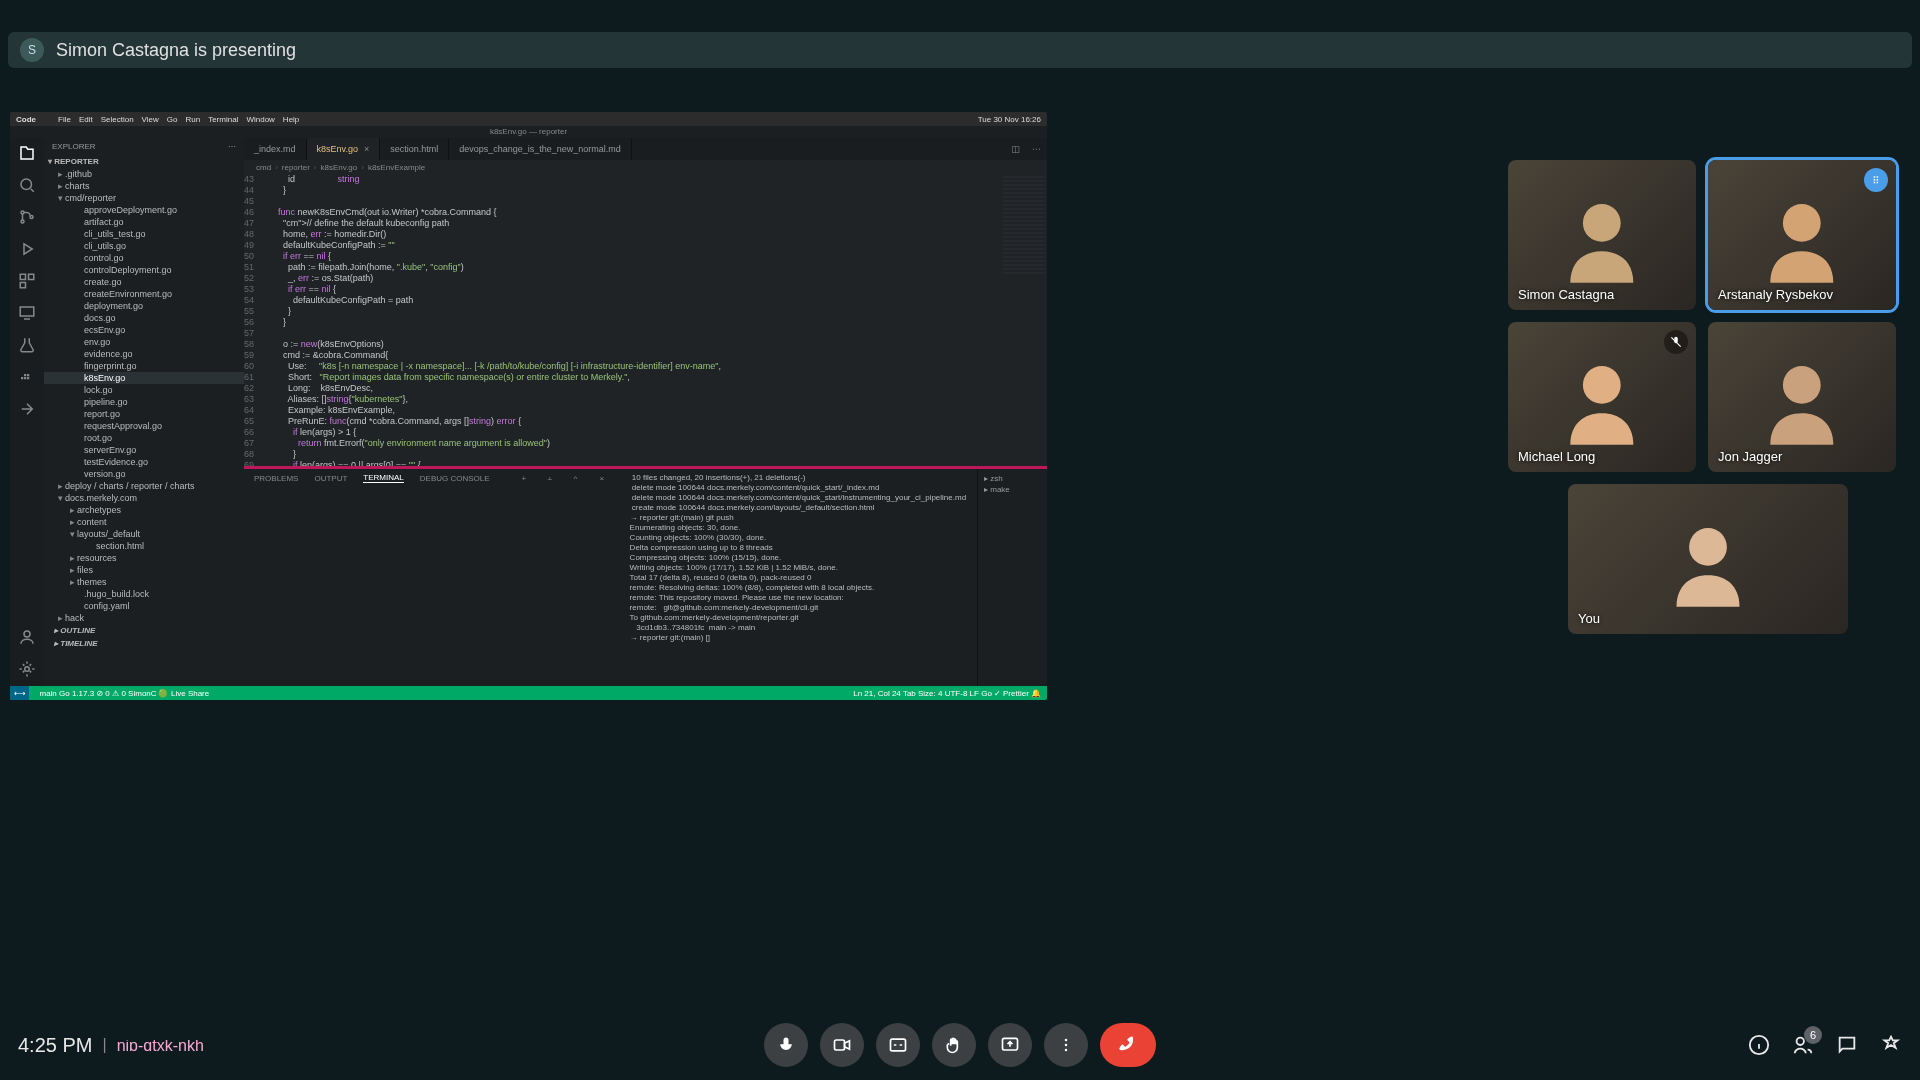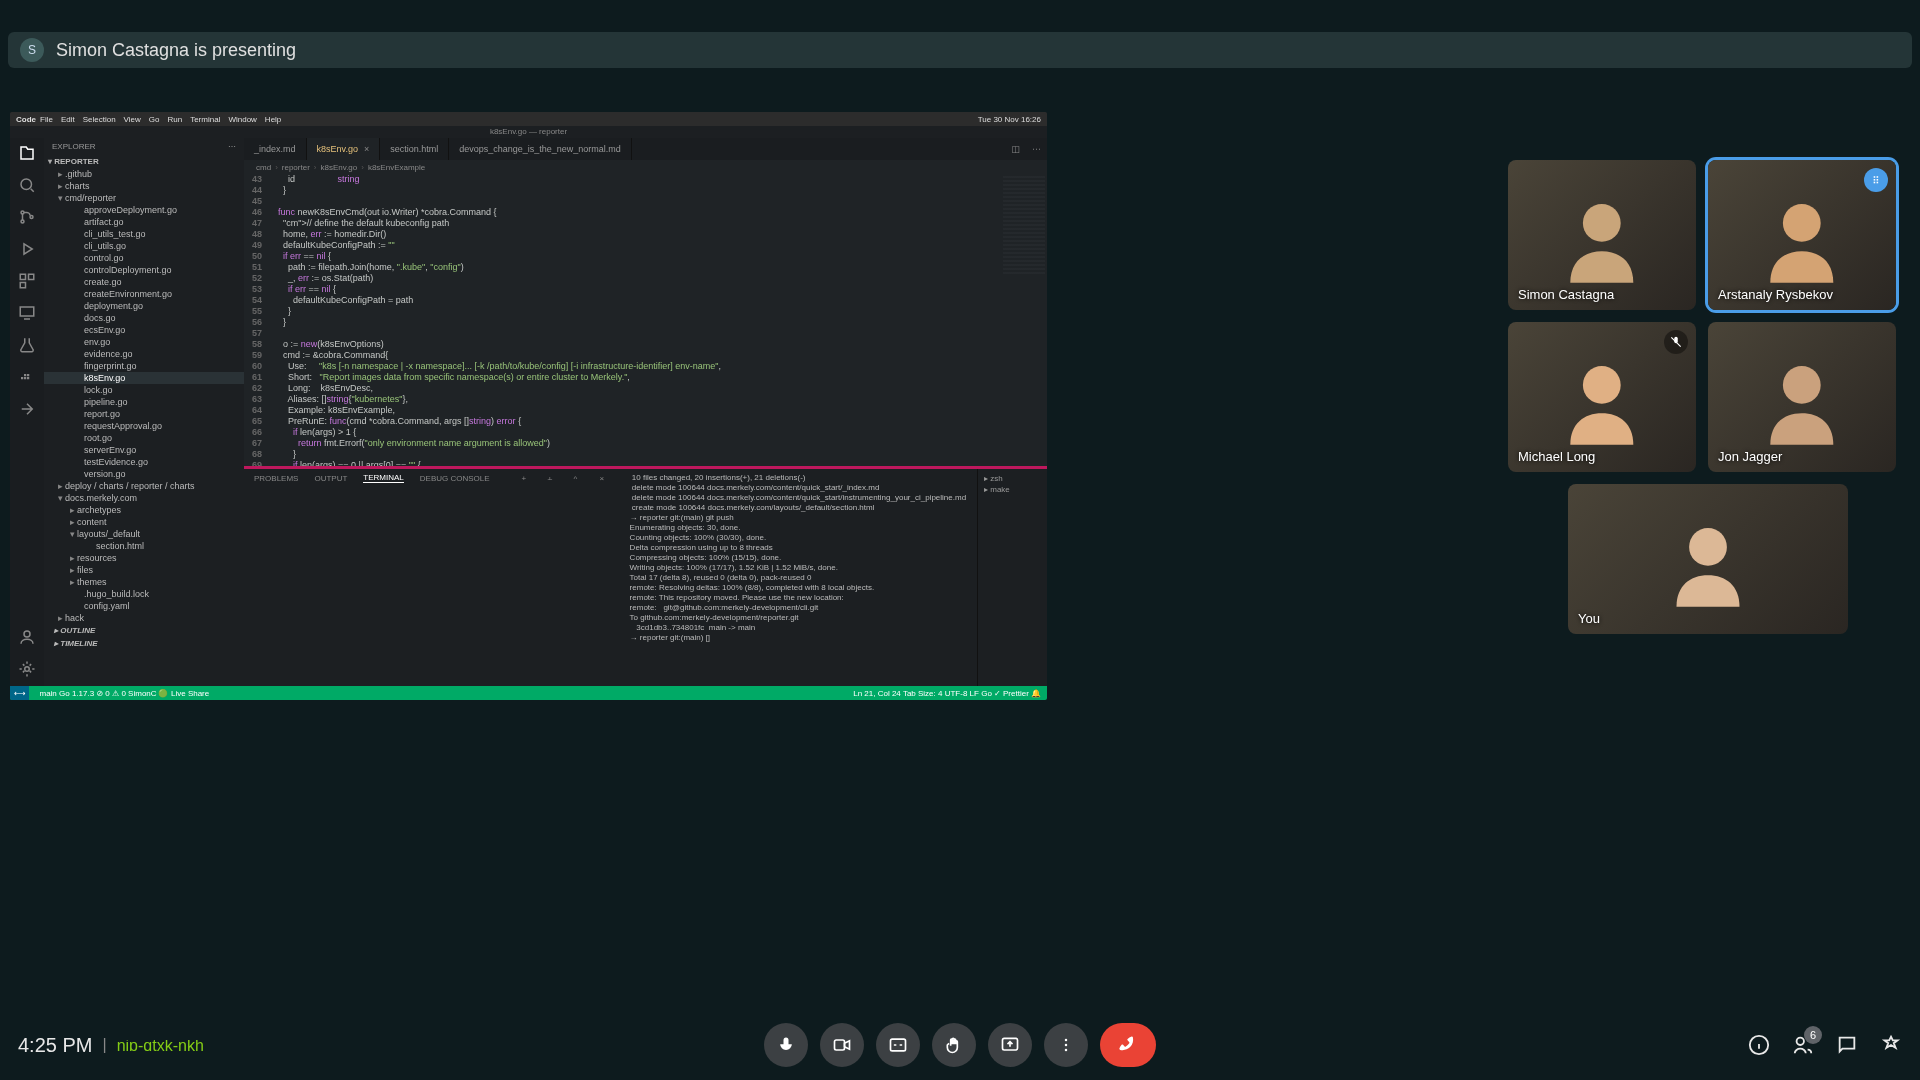--- a/index.html
+++ b/index.html
@@ -5,21 +5,21 @@
 * { margin: 0; padding: 0; box-sizing: border-box; font-family: -apple-system, BlinkMacSystemFont, sans-serif; }
 body { background: #0d1b1e; width: 1920px; height: 1080px; overflow: hidden; position: relative; color: #ccc; }
 
 
 .banner { position: absolute; top: 32px; left: 8px; right: 8px; height: 36px; background: rgba(60,80,80,0.5); border-radius: 6px; display: flex; align-items: center; padding-left: 12px; gap: 12px; }
 .banner .avatar { width: 24px; height: 24px; border-radius: 50%; background: #3c5a5a; display: flex; align-items: center; justify-content: center; font-size: 12px; color: #cde; }
 .banner .text { font-size: 18px; color: #e0e0e0; }
 
 
 .share { position: absolute; top: 112px; left: 10px; width: 1037px; height: 588px; background: #1f2326; border-radius: 2px; overflow: hidden; font-family: Menlo, monospace; }
-.mac-menu { height: 14px; background: #2c2c2c; display: flex; align-items: center; padding: 0 6px; gap: 4px; font-size: 8px; color: #ddd; }
+.mac-menu { height: 14px; background: #2c2c2c; display: flex; align-items: center; padding: 0 6px; gap: 22px; font-size: 8px; color: #ddd; }
 .mac-menu .app { font-weight: 600; }
 .mac-menu .spacer { flex: 1; }
 .titlebar { height: 12px; background: #1c1f22; text-align: center; font-size: 8px; color: #888; line-height: 12px; }
 .vs-body { display: flex; height: 548px; }
 .activity { width: 34px; background: #1a1d20; display: flex; flex-direction: column; align-items: center; padding-top: 6px; gap: 14px; }
 .activity .ic { width: 18px; height: 18px; color: #888; }
 .activity .ic.active { color: #fff; }
 .activity .bottom { margin-top: auto; margin-bottom: 8px; display: flex; flex-direction: column; gap: 14px; }
 .sidebar { width: 200px; background: #1c1f22; font-size: 9px; color: #bbb; overflow: hidden; }
 .sidebar .hdr { padding: 4px 8px; font-size: 8px; text-transform: uppercase; color: #999; display:flex; justify-content:space-between;}
@@ -36,21 +36,21 @@
 .sidebar .outline::before{content:"▸ ";}
 .editor { flex: 1; background: #1f2326; display: flex; flex-direction: column; }
 .tabs { height: 22px; background: #1a1d20; display: flex; align-items: center; font-size: 9px; }
 .tab { padding: 0 10px; height: 22px; display: flex; align-items: center; gap: 6px; color: #999; border-right: 1px solid #111; }
 .tab.active { background: #1f2326; color: #e4c07a; }
 .tab .close { color: #888; }
 .tabs .spacer { flex:1; }
 .tabs .taction { padding: 0 6px; color: #888; }
 .crumbs { height: 14px; font-size: 8px; color: #888; padding-left: 12px; display: flex; align-items: center; gap: 4px; }
 .code { flex: 1; display: flex; font-size: 9px; line-height: 11px; overflow: hidden; position:relative;}
-.gutter { width: 34px; text-align: center; padding-right: 8px; color: #666; font-weight: bold; }
+.gutter { width: 34px; text-align: left; padding-right: 8px; color: #666; }
 .codelines { flex: 1; white-space: pre; color: #c5c8c6; }
 .minimap { position:absolute; right:2px; top:2px; width:42px; height:100px; background: repeating-linear-gradient(#2a2e32 0 2px, transparent 2px 4px); opacity:0.5;}
 .kw { color: #c678dd; }
 .str { color: #98c379; }
 .panel { height: 220px; background: #1c1f22; border-top: 3px solid #be185d; display: flex; }
 .ptabs { height: 18px; display: flex; align-items: center; gap: 16px; padding: 0 10px; font-size: 8px; text-transform: uppercase; color: #888; }
 .ptabs .pt.active { color: #fff; border-bottom: 1px solid #fff; }
 .ptabs .spacer { flex:1; }
 .ptabs .pic { width: 10px; }
 .pcontent { flex: 1; display: flex; }
@@ -70,21 +70,21 @@
 .tile .mute { position: absolute; right: 8px; top: 8px; width: 24px; height: 24px; background: rgba(0,0,0,0.4); border-radius: 50%; display: flex; align-items: center; justify-content: center; color: #fff; }
 .tile .speak-ind { position: absolute; right: 8px; top: 8px; width: 24px; height: 24px; background: #4a9de8; border-radius: 50%; display:flex; align-items:center; justify-content:center; color:#fff; font-size:10px;}
 .tile.you { width: 280px; margin: 0 auto; }
 .face { width:100%; height:100%; display:flex; align-items:center; justify-content:center; }
 .face svg { width: 70%; height: 70%; }
 
 
 .bbar { position: absolute; bottom: 0; left: 0; right: 0; height: 70px; display: flex; align-items: center; padding: 0 18px; }
 .bbar .time { color: #e8e8e8; font-size: 20px; }
 .bbar .sep { color: #888; margin: 0 10px; }
-.bbar .code { color: #84cc16; font-size: 16px; font-family: inherit; white-space: nowrap;}
+.bbar .code { color: #f9a8d4; font-size: 16px; font-family: inherit; white-space: nowrap;}
 .bbar .center { position: absolute; left: 50%; transform: translateX(-50%); display: flex; gap: 12px; }
 .cbtn { width: 44px; height: 44px; border-radius: 50%; background: #3c4043; display: flex; align-items: center; justify-content: center; color: #fff; }
 .cbtn.end { background: #ea4335; width: 56px; border-radius: 22px; }
 .bbar .right { margin-left: auto; display: flex; gap: 22px; align-items: center; color: #e8e8e8; }
 .ricon { position: relative; }
 .badge { position: absolute; top: -8px; right: -8px; background: #5f6368; color: #fff; border-radius: 50%; width: 18px; height: 18px; font-size: 11px; display: flex; align-items: center; justify-content: center; }
 svg { display: block; }
 </style>
 </head>
 <body>

